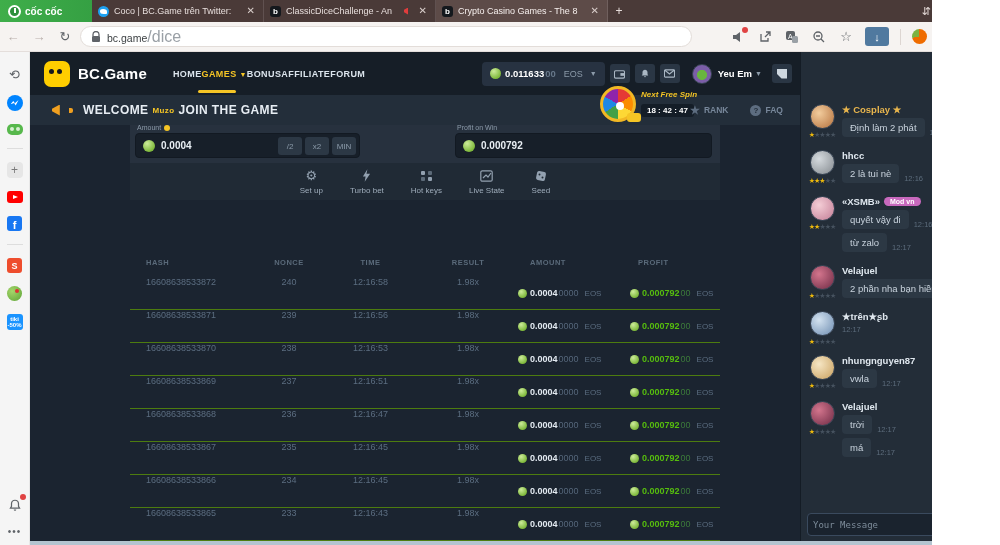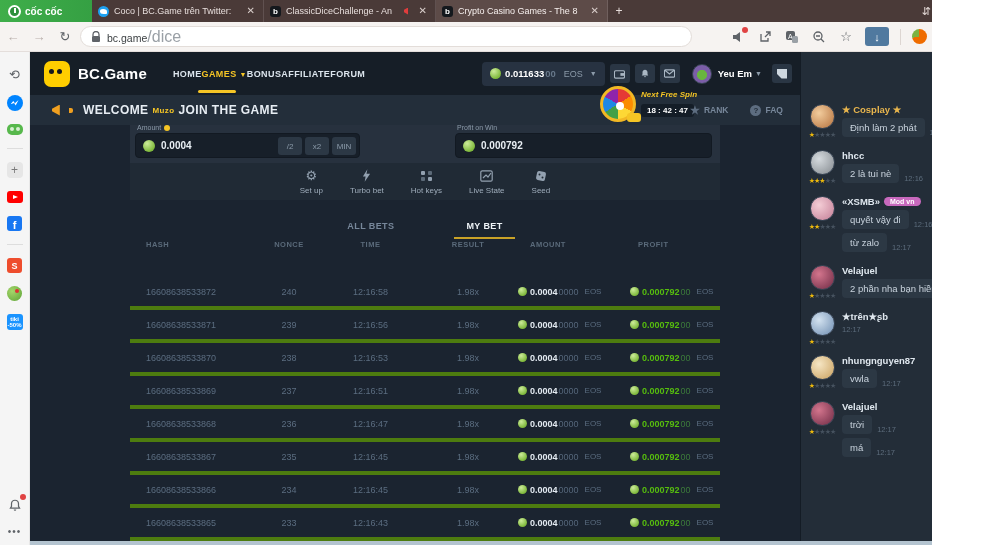--- a/index.html
+++ b/index.html
@@ -123,24 +123,24 @@
   .tool{display:flex;flex-direction:column;align-items:center;gap:3px;color:#93a1b0}
   .tool .t-ic{height:14px;display:flex;align-items:center;justify-content:center}
   .tool .t-label{font-size:8px;color:#9fadbb}
   .gear{font-size:13px;line-height:1;color:#93a1b0}
 
   
   .bet-tabs{position:absolute;left:100px;top:96px;width:590px;display:flex;justify-content:center;gap:72px}
   .btab{font-size:9px;font-weight:bold;letter-spacing:.4px;color:#77879a;padding-bottom:8px;position:relative}
   .btab.active{color:#eef3f7}
   .btab.active:after{content:"";position:absolute;left:-12px;right:-12px;bottom:0;height:2px;background:#c9a227}
-  .thead{position:absolute;left:100px;top:115px;width:590px;display:flex;align-items:center}
+  .thead{position:absolute;left:100px;top:133px;width:590px;display:flex;align-items:center}
   .thead span{font-size:7.5px;color:#5a6a7a;letter-spacing:.5px;font-weight:bold}
   .rows{position:absolute;left:100px;top:152px;width:590px}
-  .brow{height:33px;display:flex;align-items:center;border-bottom:4px solid #4d7c0f;font-size:9px;color:#5b6d80}
+  .brow{height:33px;display:flex;border-bottom:1px solid #4d7c0f;font-size:9px;color:#5b6d80}
   .c-hash{flex:0 0 125px;padding-left:16px;text-align:left}
   .c-nonce{flex:0 0 68px;text-align:center}
   .c-time{flex:0 0 95px;text-align:center}
   .c-result{flex:0 0 100px;text-align:center}
   .c-amount{flex:0 0 112px;display:flex;align-items:center;gap:3px;justify-content:flex-start}
   .c-profit{flex:0 0 90px;display:flex;align-items:center;gap:3px;justify-content:flex-start}
   .amt-main{color:#e3eaf1;font-weight:bold}
   .amt-sub{color:#55667a;margin-left:-2px}
   .cur{color:#5b6d80;font-size:8px;margin-left:3px}
   .pft-main{color:#56bd0e;font-weight:bold}
@@ -425,24 +425,20 @@
                   <rect x="1.5" y="1.5" width="9" height="9" rx="2" fill="#93a1b0" transform="rotate(12 6 6)"></rect>
                   <circle cx="4.5" cy="4.5" r="1" fill="#202a35"></circle>
                   <circle cx="7.5" cy="7.5" r="1" fill="#202a35"></circle>
                 </svg>
               </span>
             <span class="t-label">Seed</span>
           </span>
         </div>
       </div>
 
-      <div class="bet-tabs">
-        <span class="btab">ALL BETS</span>
-        <span class="btab active">MY BET</span>
-      </div>
 
       <div class="thead">
         <span class="c-hash">HASH</span>
         <span class="c-nonce">NONCE</span>
         <span class="c-time">TIME</span>
         <span class="c-result">RESULT</span>
         <span class="c-amount" style="padding-left:12px">AMOUNT</span>
         <span class="c-profit" style="padding-left:8px">PROFIT</span>
       </div>
 
@@ -701,19 +697,24 @@
               </div>
             <div class="bubble-row">
                 <span class="bubble">má</span>
                 <span class="time">12:17</span>
               </div>
           </span>
         </div>
 
       </div>
 
+      <div class="cinput">
+        <input placeholder="Your Message" style="">
+        <span class="gif">GIF</span>
+        <span class="emoji"></span>
+      </div>
       <span class="send">▶</span>
     </div>
 
   </div>
 
   <div class="bottom-strip"></div>
 </div>
 
 </body></html>

